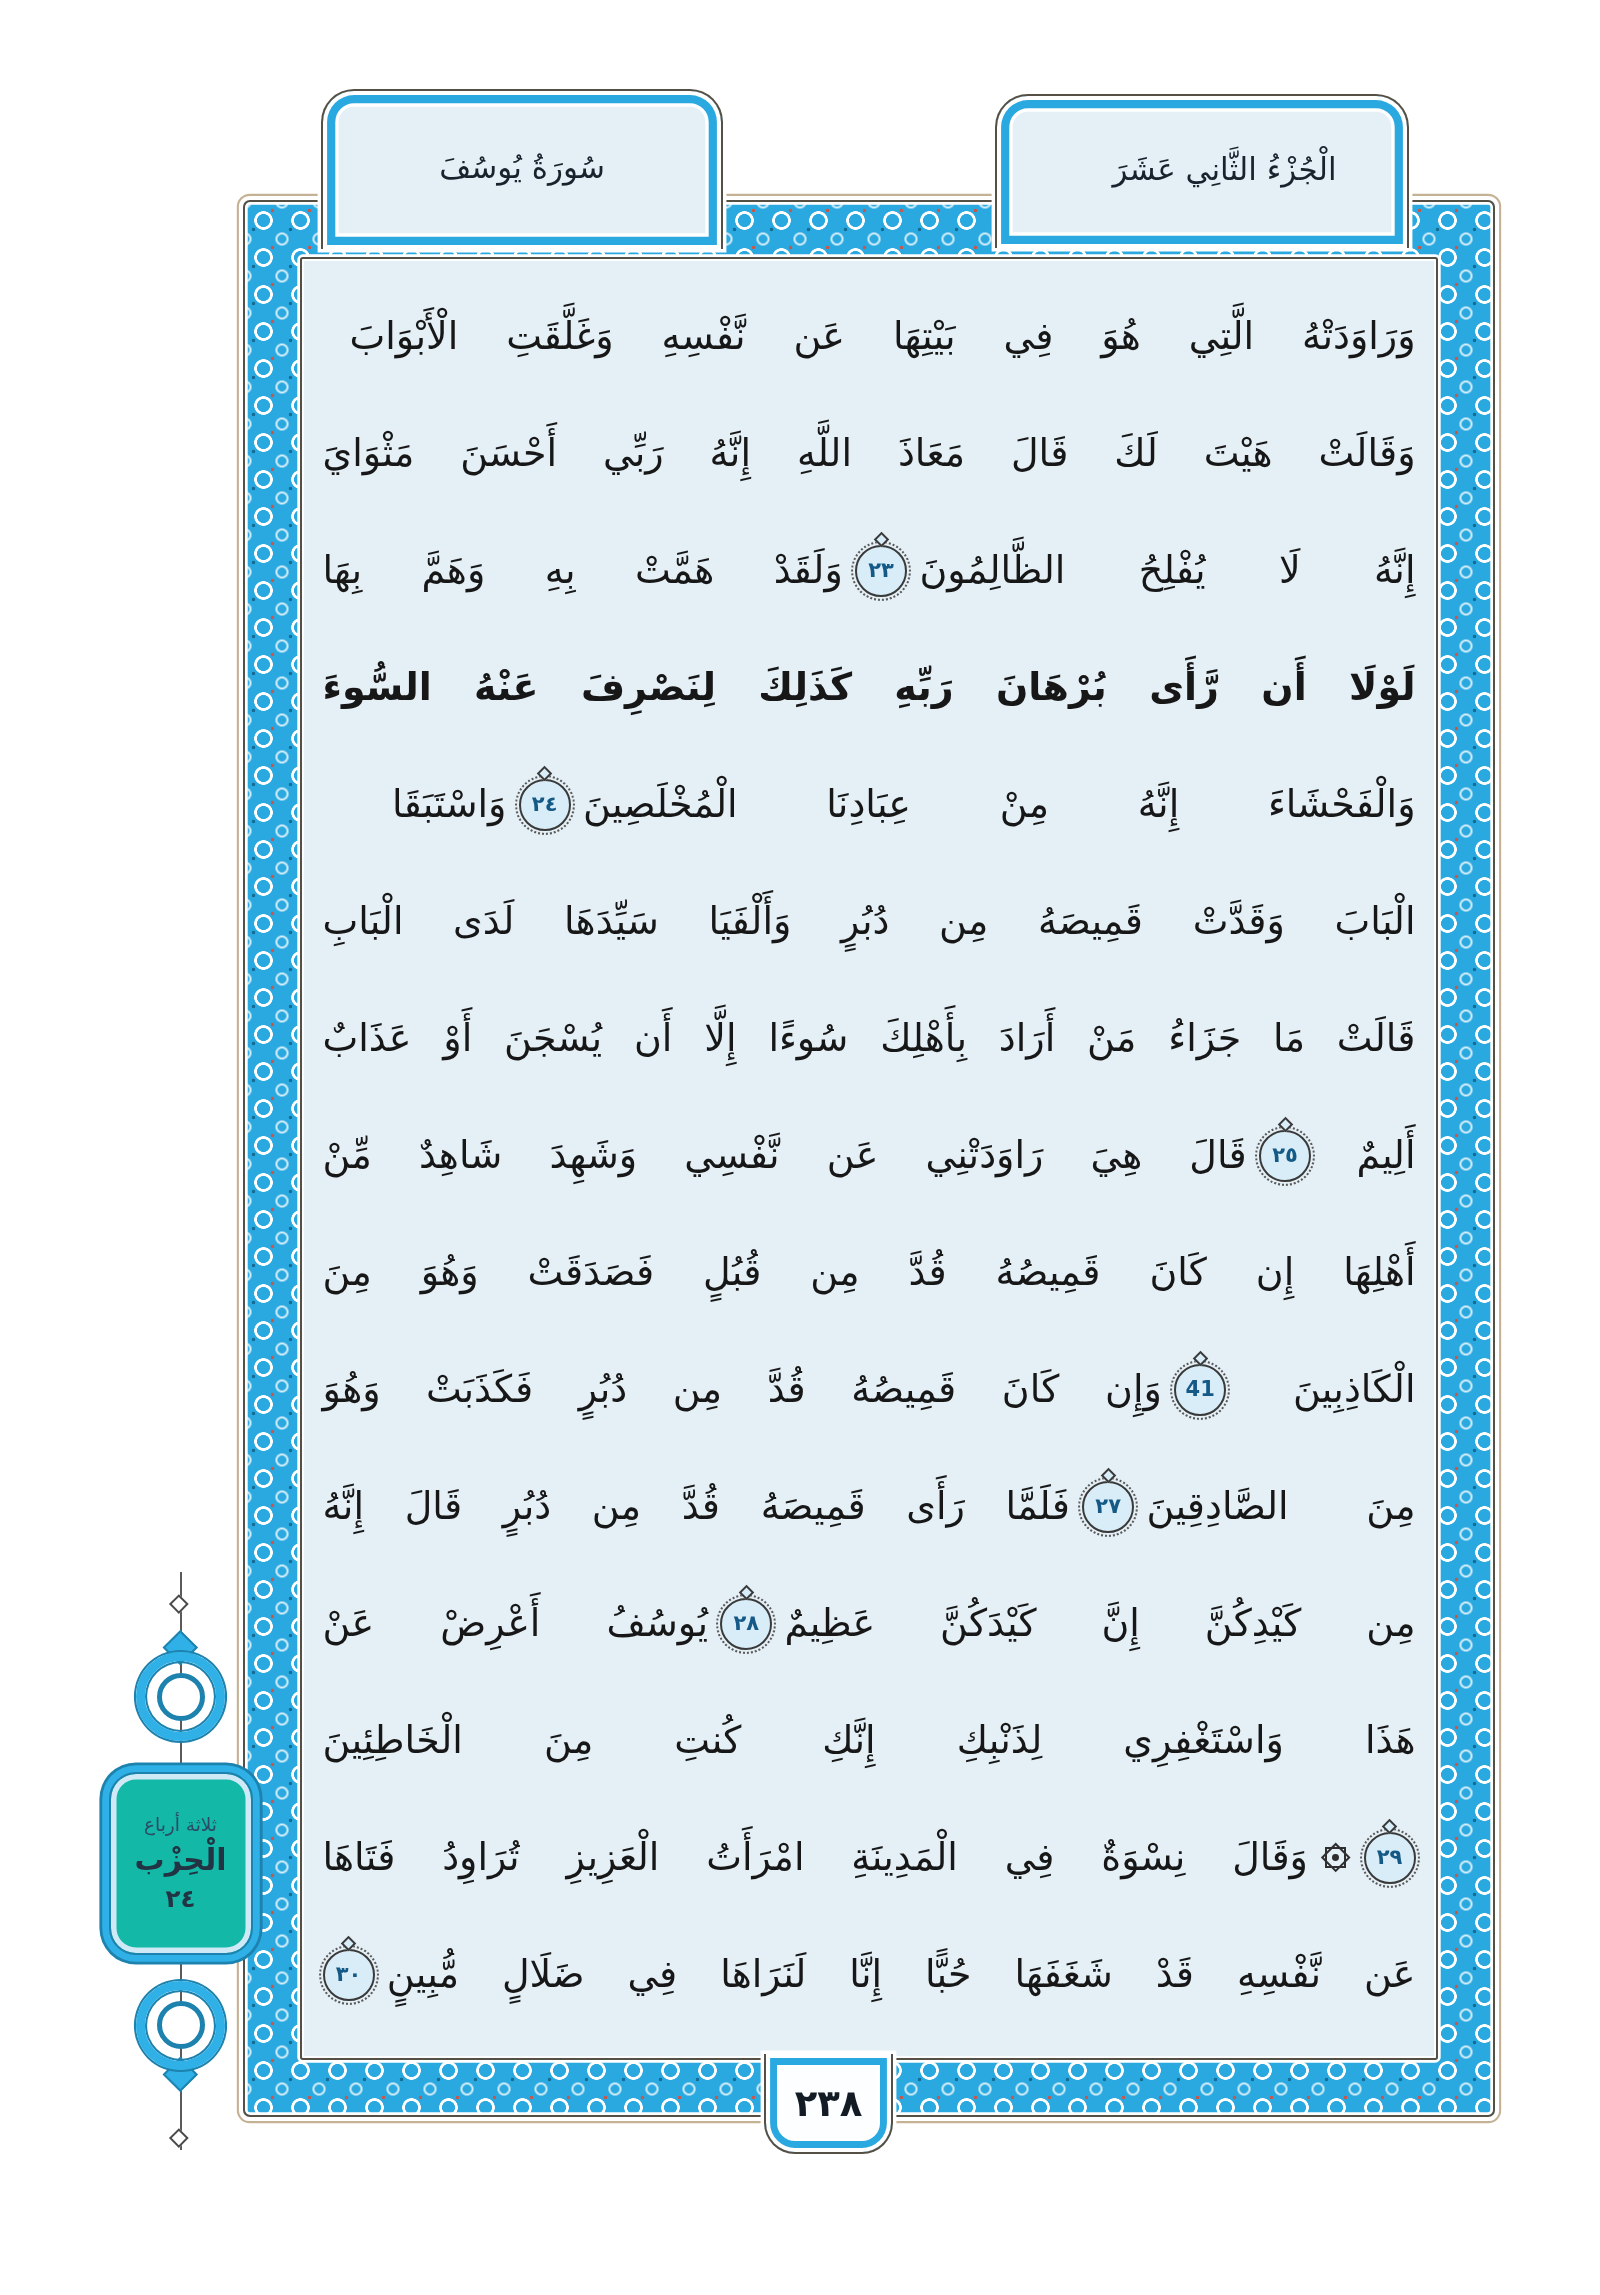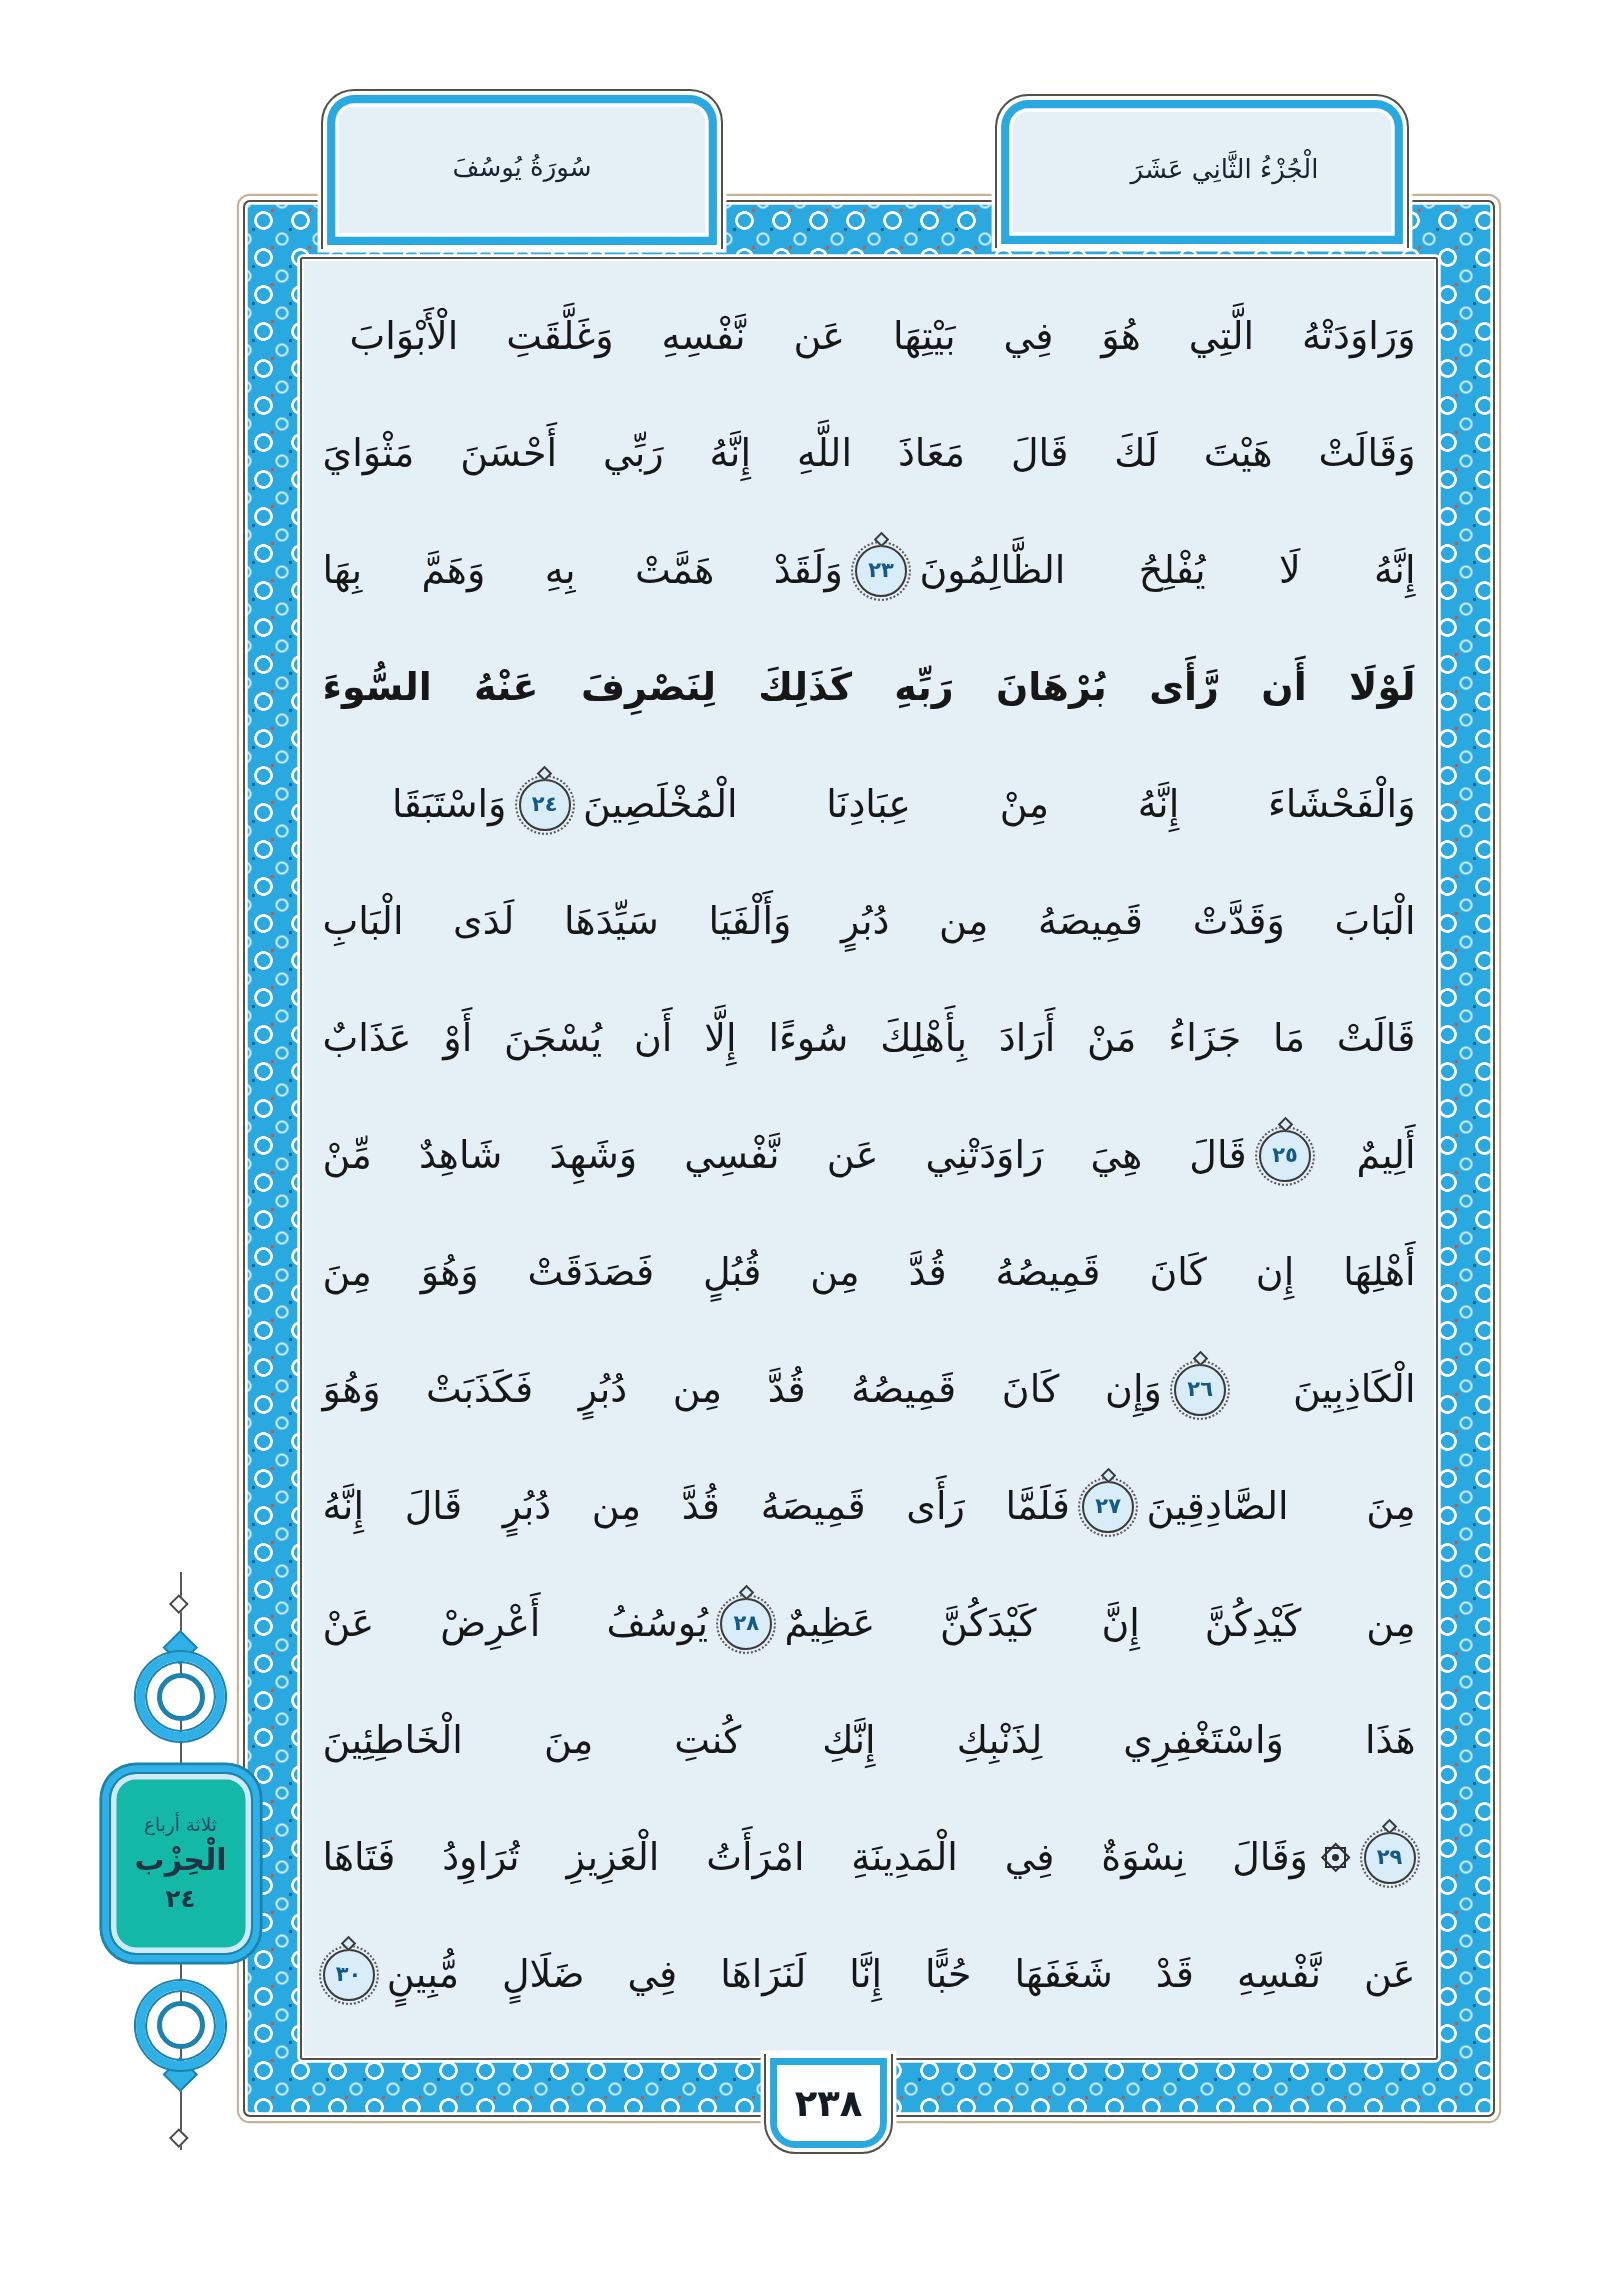--- a/index.html
+++ b/index.html
@@ -44,21 +44,21 @@
   .hizb-star i{position:absolute;inset:4.8px;border:2.1px solid #2f2f2f;box-sizing:border-box;}
   .hizb-star i.sq2{transform:rotate(45deg);}
   .hizb-star::after{content:"";position:absolute;left:50%;top:50%;width:6.8px;height:6.8px;
     margin:-3.4px 0 0 -3.4px;border-radius:50%;background:#2f2f2f;}
 
   
   .tab{position:absolute;z-index:6;display:flex;align-items:center;justify-content:center;
     background:var(--paper);border:2.7px solid var(--frameLine);border-bottom:none;
     border-radius:33px 33px 0 0;box-sizing:border-box;
     box-shadow:0 0 0 3.4px #fff,inset 0 0 0 4.1px #fff,inset 0 0 0 12.3px var(--band),inset 0 0 0 15.7px #fff;
-    font-size:26px;color:#18232e;direction:rtl;}
+    font-size:31px;color:#18232e;direction:rtl;}
   .tab-surah{left:321px;top:89px;width:402px;height:160px;}
   .tab-juz{left:995px;top:94px;width:414px;height:154px;padding-left:45px;}
   .tab span{padding-bottom:5.5px;}
   .page-tab{position:absolute;z-index:6;left:764px;top:2054px;width:129px;height:100px;
     display:flex;align-items:center;justify-content:center;box-sizing:border-box;
     background:#fcfeff;border:2.7px solid var(--frameLine);border-top:none;
     border-radius:0 0 31px 31px;
     box-shadow:0 0 0 3.4px #fff,inset 0 0 0 4.1px #fff,inset 0 0 0 11px var(--band),inset 0 0 0 13.7px #fff;
     font-size:37px;font-weight:bold;color:#131c24;}
 
@@ -149,21 +149,21 @@
             <span class="ayah-num">٢٥</span>
           </span>
           <span class="ayah-text" style="flex-grow: 59;">قَالَ هِيَ رَاوَدَتْنِي عَن نَّفْسِي وَشَهِدَ شَاهِدٌ مِّنْ</span>
         </div>
         <div class="quran-line">
           <span class="ayah-text" style="flex-grow: 69;">أَهْلِهَا إِن كَانَ قَمِيصُهُ قُدَّ مِن قُبُلٍ فَصَدَقَتْ وَهُوَ مِنَ</span>
         </div>
         <div class="quran-line">
           <span class="ayah-text" style="flex-grow: 13;">الْكَاذِبِينَ</span>
           <span class="ayah-marker">
-            <span class="ayah-num">٢٦</span>
+            <span class="ayah-num">41</span>
           </span>
           <span class="ayah-text" style="flex-grow: 56;">وَإِن كَانَ قَمِيصُهُ قُدَّ مِن دُبُرٍ فَكَذَبَتْ وَهُوَ</span>
         </div>
         <div class="quran-line">
           <span class="ayah-text" style="flex-grow: 18;">مِنَ الصَّادِقِينَ</span>
           <span class="ayah-marker">
             <span class="ayah-num">٢٧</span>
           </span>
           <span class="ayah-text" style="flex-grow: 55;">فَلَمَّا رَأَى قَمِيصَهُ قُدَّ مِن دُبُرٍ قَالَ إِنَّهُ</span>
         </div>

